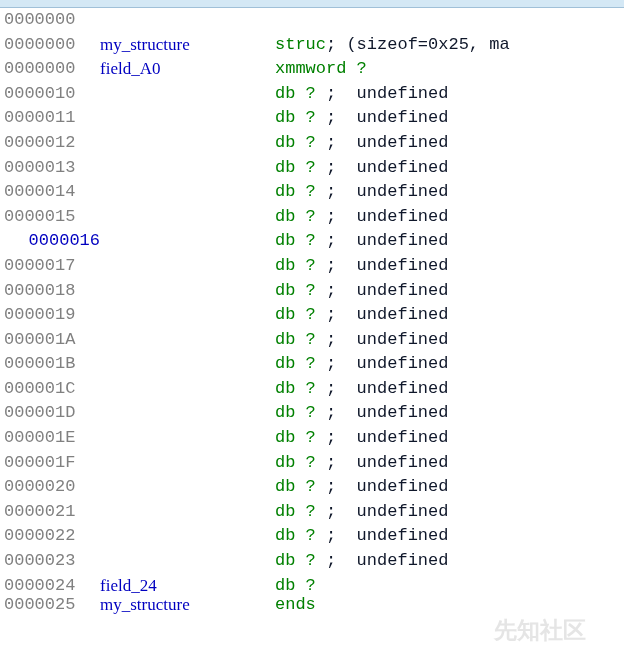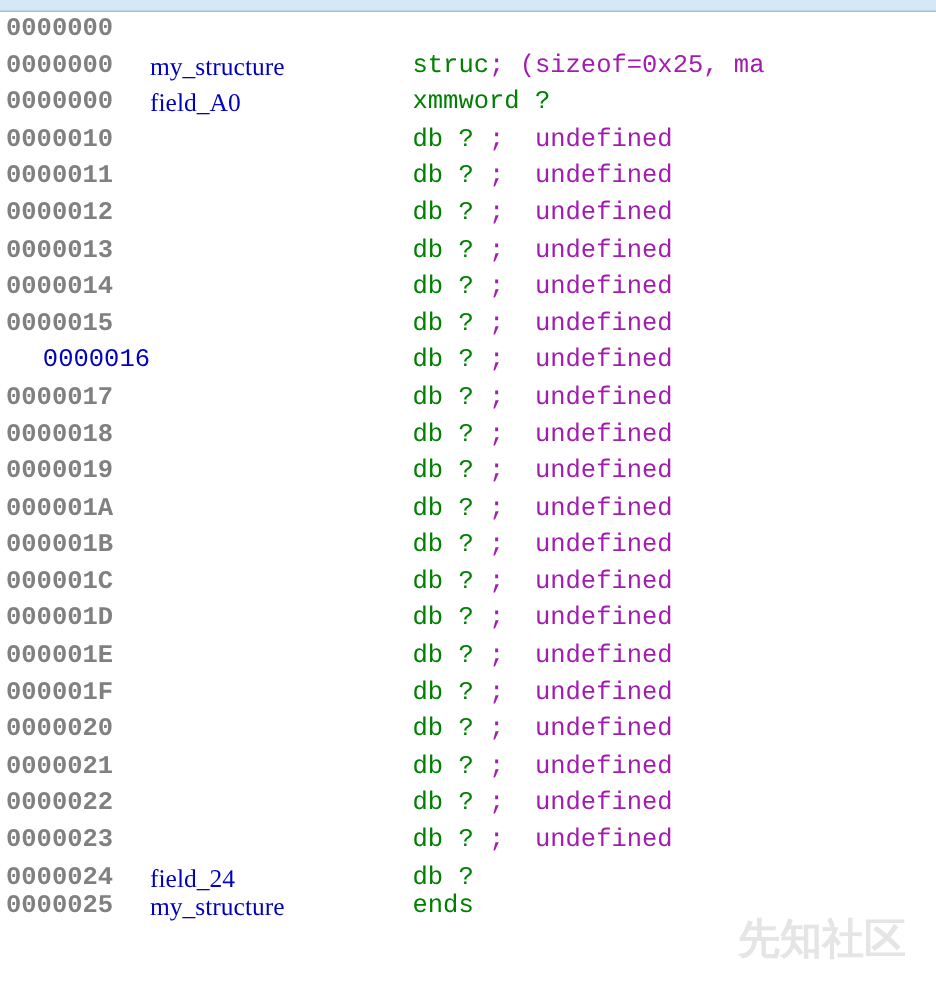--- a/index.html
+++ b/index.html
@@ -30,21 +30,20 @@
     .line {
       display: flex;
       height: 24.6px;
       align-items: center;
     }
     .offset {
       color: #808080;
       width: 96px;
       text-align: left;
       flex-shrink: 0;
-      font-weight: bold;
     }
     .offset-sel {
       color: #0000c0;
       width: 96px;
       text-align: right;
       flex-shrink: 0;
     }
     .field-name {
       color: #0000c0;
       width: 175px;
@@ -54,27 +53,27 @@
     }
     .field-empty {
       width: 175px;
       flex-shrink: 0;
     }
     .keyword {
       color: #008000;
       margin-top: 20px;
     }
     .comment {
-      color: #a21caf;
+      color: #0f172a;
     }
     .watermark {
       position: absolute;
       bottom: 20px;
-      right: 20px;
-      font-size: 28px;
+      right: 38px;
+      font-size: 23px;
       color: #e5e5e5;
       font-weight: bold;
       font-family: 'Microsoft YaHei', sans-serif;
       pointer-events: none;
       z-index: -1;
     }
   </style>
 </head>
 <body>
 

